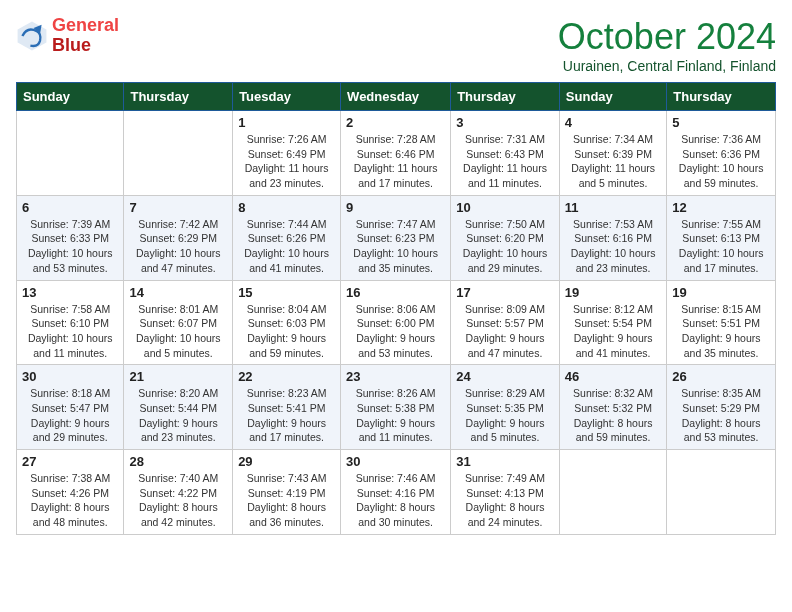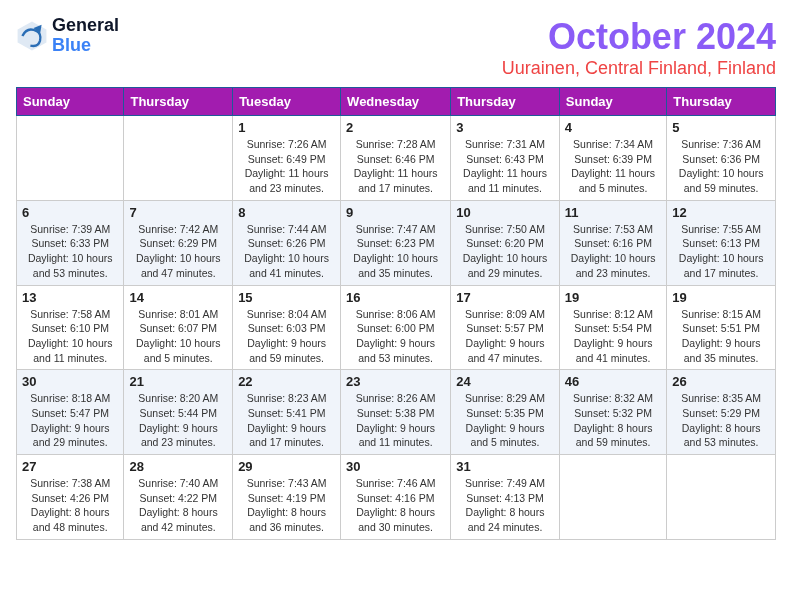--- a/index.html
+++ b/index.html
@@ -19,45 +19,45 @@
     .logo {
       display: flex;
       align-items: center;
       gap: 4px;
     }
     .logo-text {
       font-size: 18px;
       font-weight: bold;
       line-height: 1.1;
     }
-    .logo-general { color: #0f172a; }
-    .logo-blue { color: #3b82f6; }
+    .logo-general { color: #ef4444; }
+    .logo-blue { color: #b91c1c; }
     .logo-icon {
       width: 32px;
       height: 32px;
     }
     .title-area {
       text-align: right;
     }
     .month-title {
       font-size: 36px;
-      font-weight: bold;
-      color: #8b5cf6;
+      font-weight: normal;
+      color: #15803d;
     }
     .location-title {
-      font-size: 18px;
-      color: #ef4444;
+      font-size: 14px;
+      color: #14532d;
     }
     .calendar {
       width: 100%;
       border-collapse: collapse;
       font-size: 11px;
     }
     .calendar thead tr th {
-      background: #a21caf;
+      background: #14532d;
       color: #fff;
       text-align: left;
       padding: 6px 6px;
       font-size: 13px;
       font-weight: bold;
       border: 1px solid #1e5a99;
     }
     .calendar tbody tr td {
       vertical-align: top;
       border: 1px solid #ccc;

